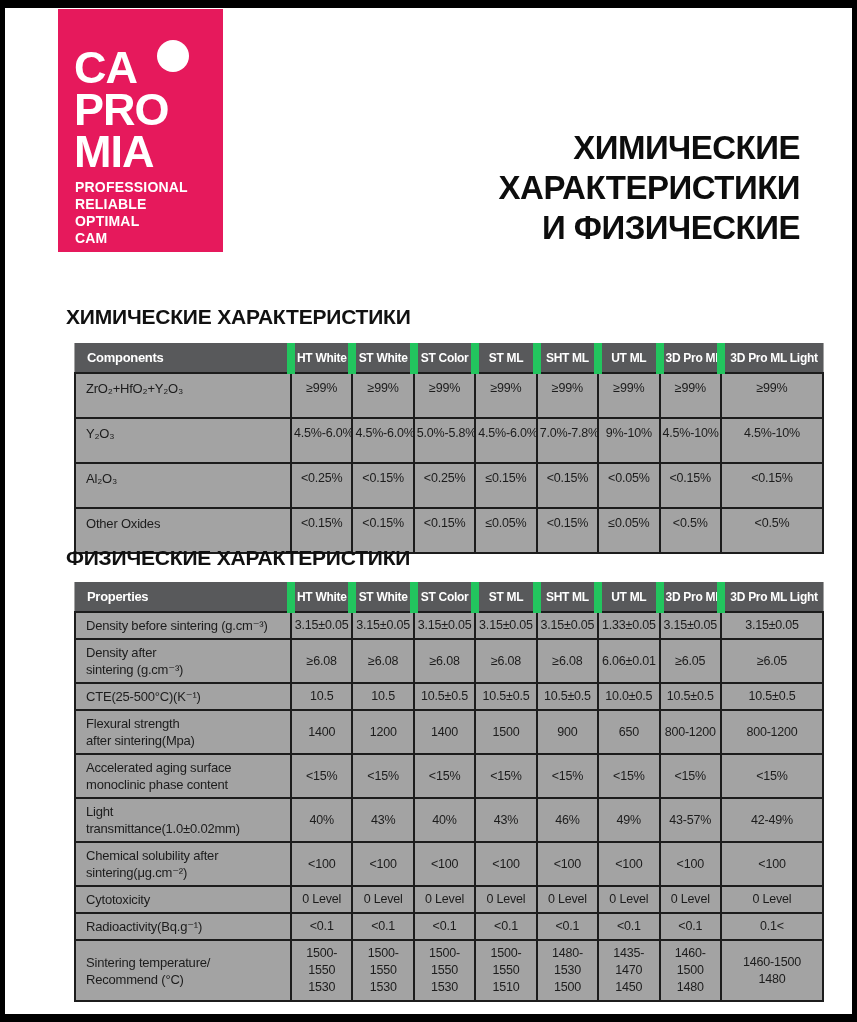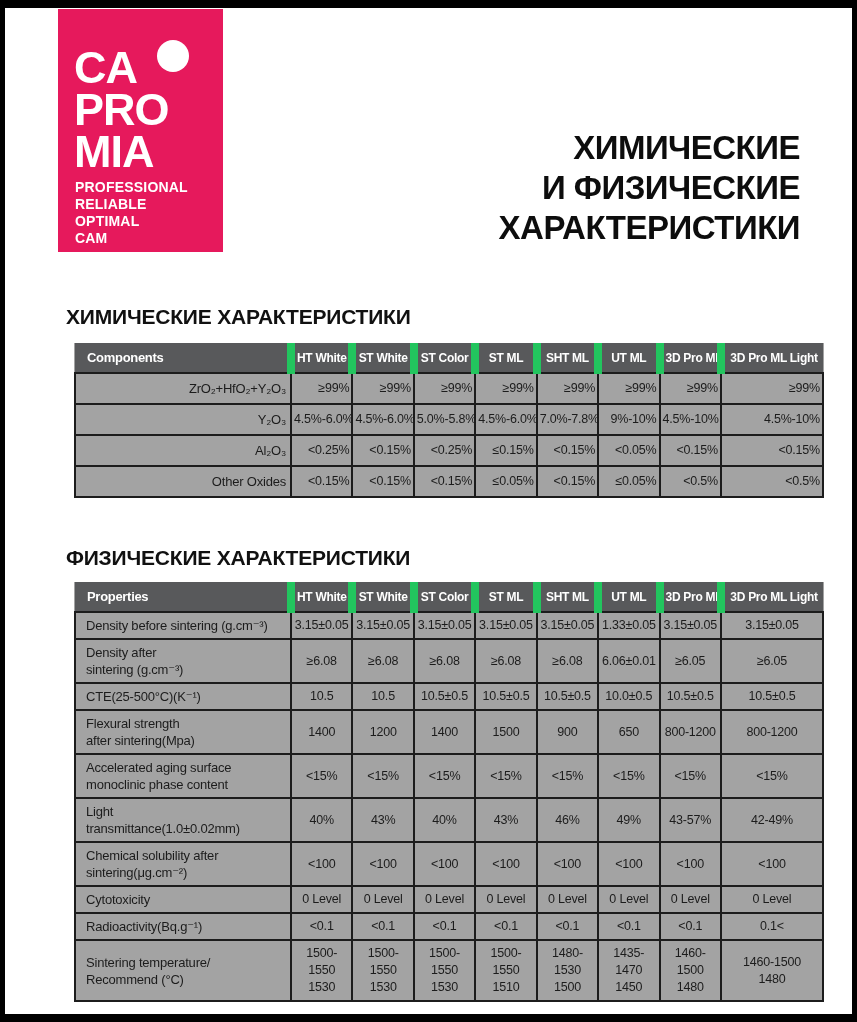--- a/index.html
+++ b/index.html
@@ -82,21 +82,21 @@
     font-size: 12.5px; line-height: 17px;
     padding: 4px 2px;
     white-space: pre-line;
     letter-spacing: -0.2px;
     overflow: hidden;
   }
   table.spec tbody td.label-cell {
     text-align: left; padding-left: 10px; padding-right: 4px;
     font-size: 13px;
   }
-  #chemical-table tbody td { padding-top: 6px; padding-bottom: 6px; text-align: right; }
+  #chemical-table tbody td { padding-top: 6px; padding-bottom: 20px; }
 </style>
 </head>
 <body>
 
 <div class="frame-border"></div>
 
 <div class="logo" style="background: rgb(230, 25, 92);">
   <div class="logo-dot"></div>
   <div class="logo-words">
     <div>CA</div>
@@ -106,22 +106,22 @@
   <div class="logo-tagline">
     <div>PROFESSIONAL</div>
     <div>RELIABLE</div>
     <div>OPTIMAL</div>
     <div>CAM</div>
   </div>
 </div>
 
 <h1 class="headline">
   <span>ХИМИЧЕСКИЕ</span>
+  <span>ХАРАКТЕРИСТИКИ</span>
   <span>И ФИЗИЧЕСКИЕ</span>
-  <span>ХАРАКТЕРИСТИКИ</span>
 </h1>
 
 <h2 class="section-title" id="chem-title">ХИМИЧЕСКИЕ ХАРАКТЕРИСТИКИ</h2>
 <table class="spec" id="chemical-table">
   <thead>
       <tr>
         <th class="first" style="background: rgb(88, 89, 91);">Components</th>
         <th style="background: rgb(88, 89, 91);">HT White</th>
         <th style="background: rgb(88, 89, 91);">ST White</th>
         <th style="background: rgb(88, 89, 91);">ST Color</th>

